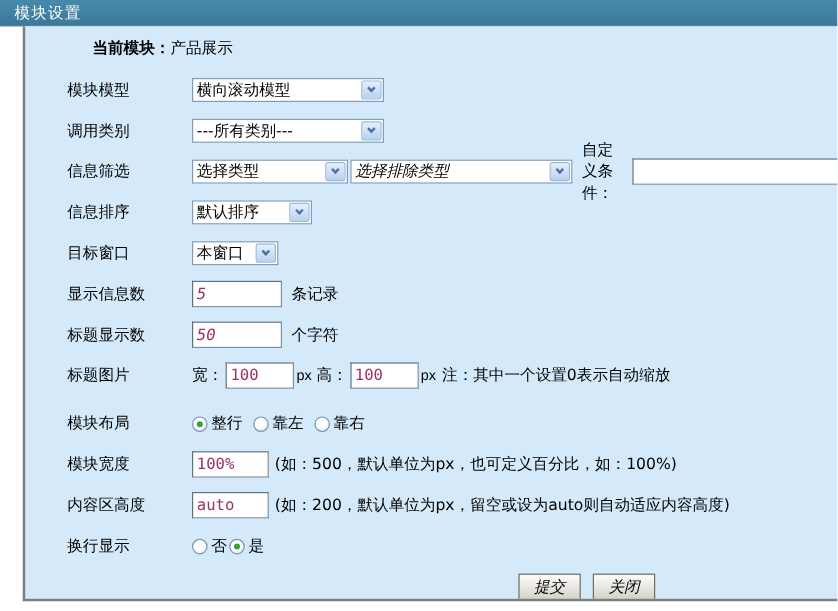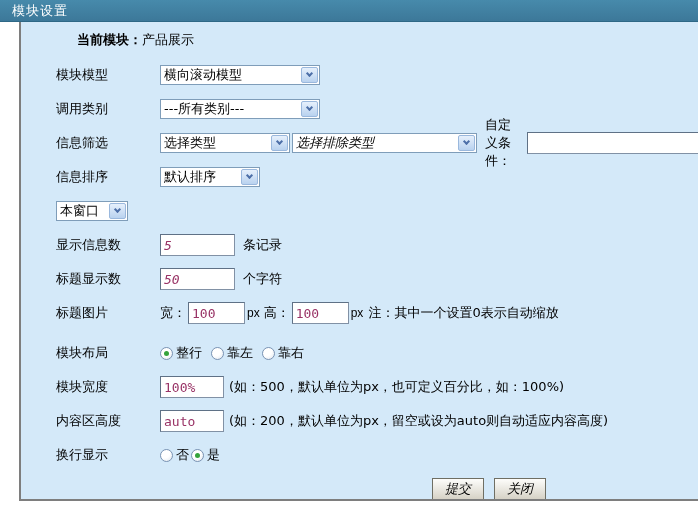--- a/index.html
+++ b/index.html
@@ -125,20 +125,21 @@
       <span class="flabel">信息排序</span>
       <span class="xpselect" style="width:100px">
         <span class="val">默认排序</span>
         <span class="arrowbox">
             <span class="chev"></span>
           </span>
       </span>
     </div>
 
     <div class="row">
+      <span class="flabel">目标窗口</span>
       <span class="xpselect" style="width:72px">
         <span class="val">本窗口</span>
         <span class="arrowbox">
             <span class="chev"></span>
           </span>
       </span>
     </div>
 
     <div class="row">
       <span class="flabel">显示信息数</span>

